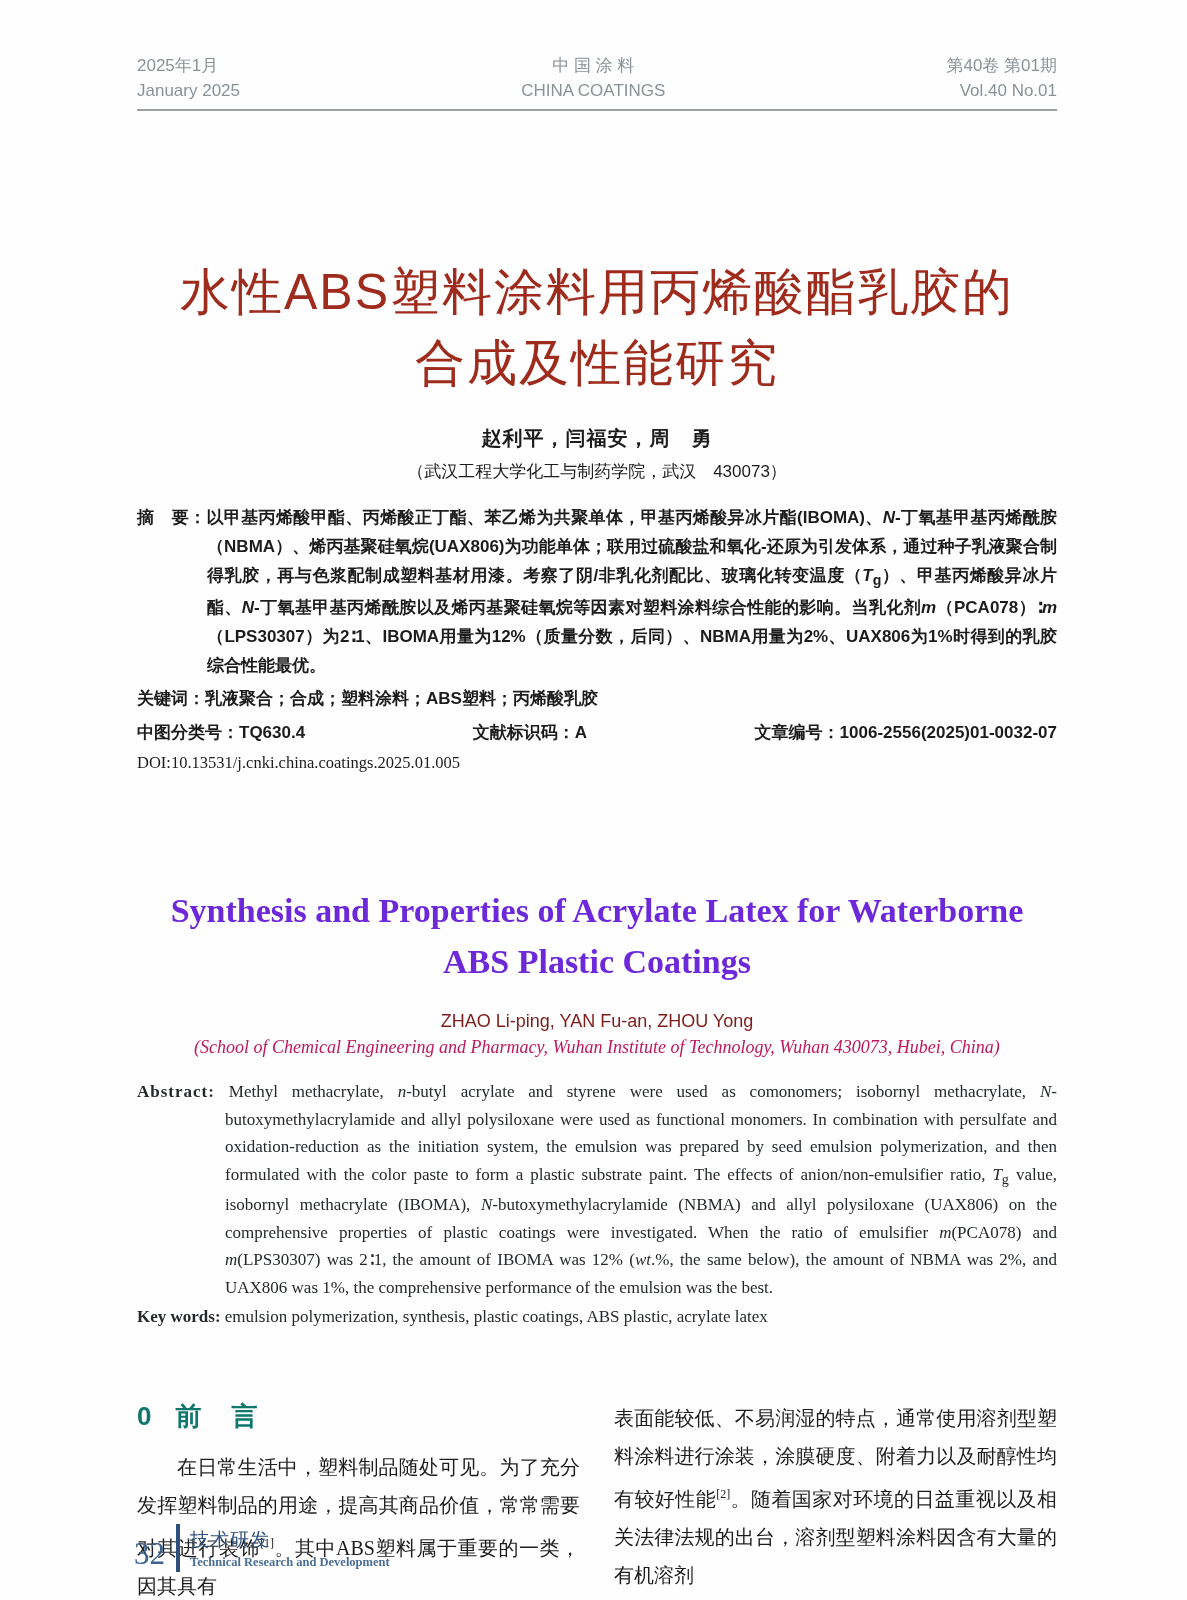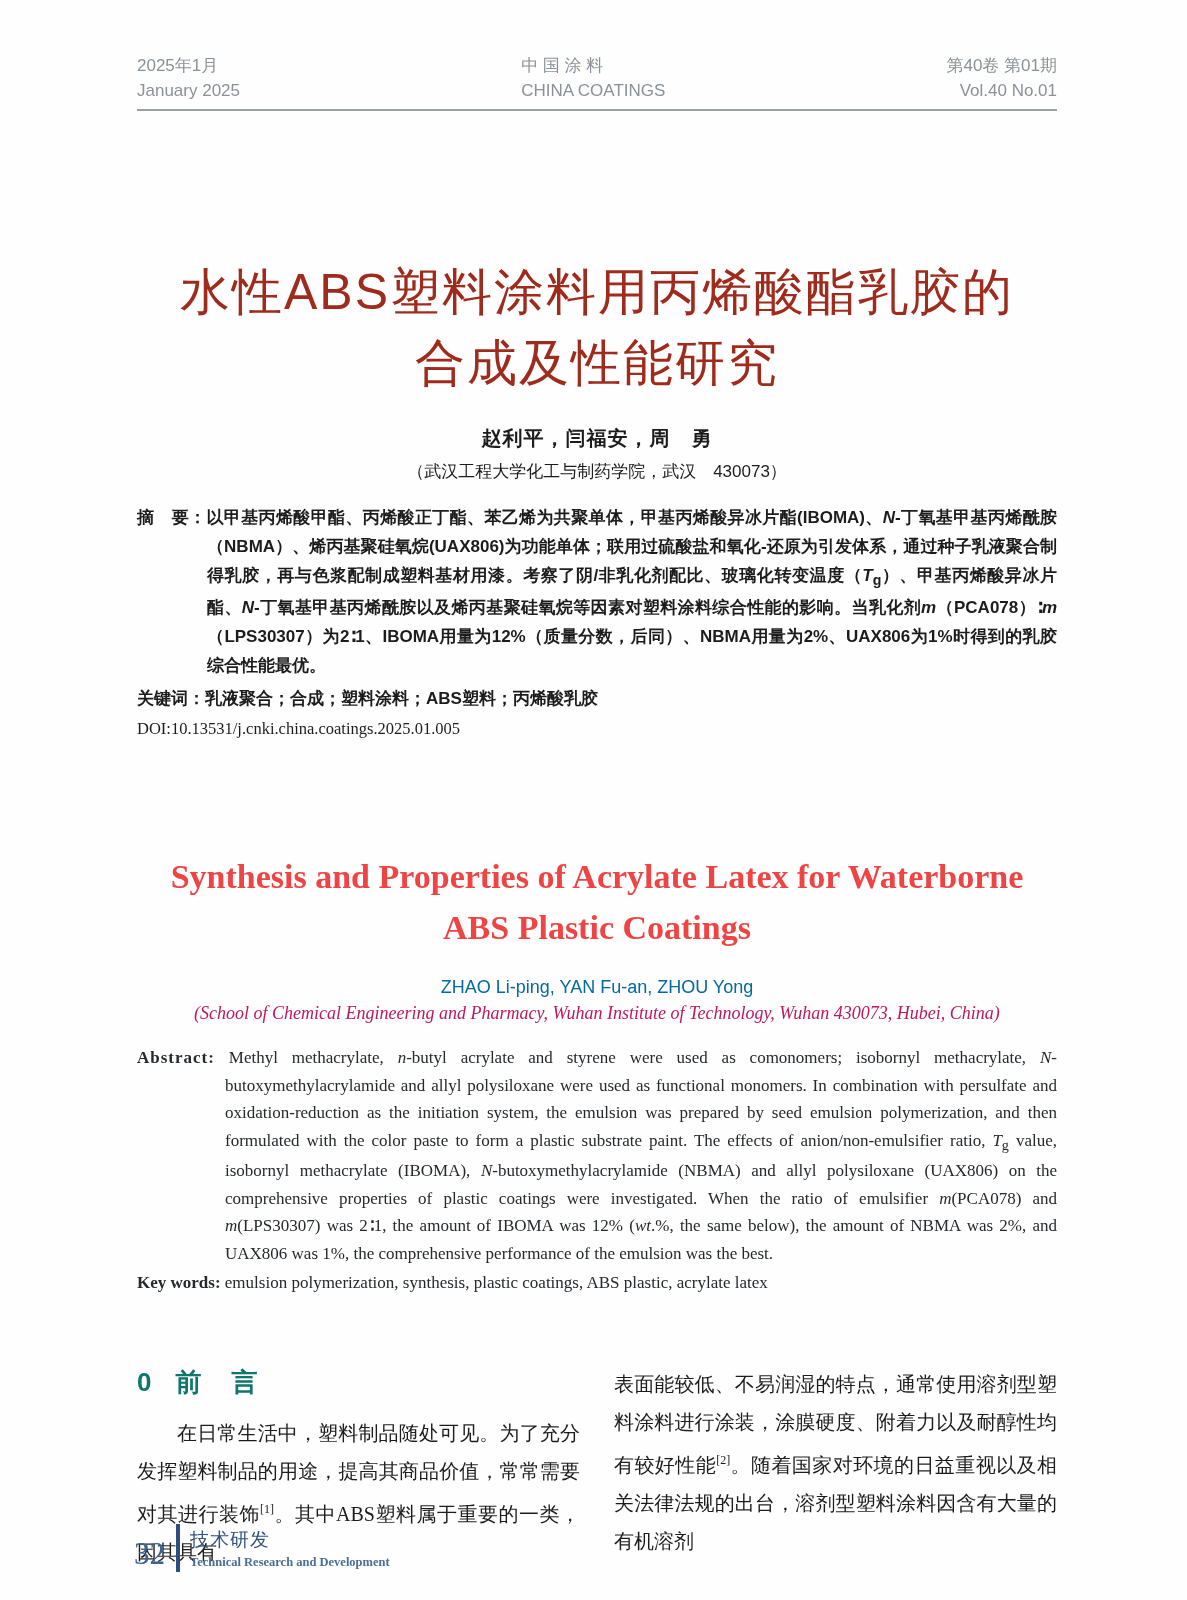--- a/index.html
+++ b/index.html
@@ -21,21 +21,21 @@
     display: flex;
     justify-content: space-between;
     padding-top: 54px;
     padding-bottom: 6px;
     border-bottom: 2px solid #9aa1a7;
     color: #8a9197;
     font-size: 17px;
     line-height: 1.45;
   }
   .journal-header .col { white-space: nowrap; }
-  .journal-header .center { text-align: left; }
+  .journal-header .center { text-align: center; }
   .journal-header .right { text-align: right; }
 
   
   .title-cn {
     margin-top: 146px;
     text-align: center;
     color: #9e2b1c;
     font-weight: normal;
     font-size: 50px;
     line-height: 1.42;
@@ -84,31 +84,31 @@
     margin-top: 9px;
     font-family: "Liberation Serif", serif;
     font-size: 16.5px;
     font-weight: normal;
   }
 
   
   .title-en {
     margin-top: 112px;
     text-align: center;
-    color: #ef4444;
+    color: #6d28d9;
     font-family: "Liberation Serif", serif;
     font-weight: bold;
     font-size: 34px;
     line-height: 1.5;
   }
   .authors-en {
     margin-top: 24px;
     text-align: center;
     font-size: 18px;
-    color: #0369a1;
+    color: #7f1d1d;
   }
   .affiliation-en {
     margin-top: 5px;
     text-align: center;
     font-family: "Liberation Serif", serif;
     font-style: italic;
     font-size: 18px;
     color: #be185d;
   }
 
@@ -219,20 +219,25 @@
       <div>合成及性能研究</div>
     </h1>
 
     <div class="authors-cn">赵利平，闫福安，周　勇</div>
     <div class="affiliation-cn">（武汉工程大学化工与制药学院，武汉　430073）</div>
 
     <p class="abstract-cn"><span class="label">摘　要：</span><span>以甲基丙烯酸甲酯、丙烯酸正丁酯、苯乙烯为共聚单体，甲基丙烯酸异冰片酯(IBOMA)、<i>N</i>-丁氧基甲基丙烯酰胺（NBMA）、烯丙基聚硅氧烷(UAX806)为功能单体；联用过硫酸盐和氧化-还原为引发体系，通过种子乳液聚合制得乳胶，再与色浆配制成塑料基材用漆。考察了阴/非乳化剂配比、玻璃化转变温度（<i>T</i><sub>g</sub>）、甲基丙烯酸异冰片酯、<i>N</i>-丁氧基甲基丙烯酰胺以及烯丙基聚硅氧烷等因素对塑料涂料综合性能的影响。当乳化剂<i>m</i>（PCA078）∶<i>m</i>（LPS30307）为2∶1、IBOMA用量为12%（质量分数，后同）、NBMA用量为2%、UAX806为1%时得到的乳胶综合性能最优。</span></p>
 
     <p class="keywords-cn"><span class="label">关键词：</span><span>乳液聚合；合成；塑料涂料；ABS塑料；丙烯酸乳胶</span></p>
 
+    <div class="meta-row">
+      <span><span>中图分类号：</span><span>TQ630.4</span></span>
+      <span><span>文献标识码：</span><span>A</span></span>
+      <span><span>文章编号：</span><span>1006-2556(2025)01-0032-07</span></span>
+    </div>
 
     <div class="doi-line">DOI:10.13531/j.cnki.china.coatings.2025.01.005</div>
 
     <h2 class="title-en">
       <div>Synthesis and Properties of Acrylate Latex for Waterborne</div>
       <div>ABS Plastic Coatings</div>
     </h2>
 
     <div class="authors-en">ZHAO Li-ping, YAN Fu-an, ZHOU Yong</div>
     <div class="affiliation-en">(School of Chemical Engineering and Pharmacy, Wuhan Institute of Technology, Wuhan 430073, Hubei, China)</div>

